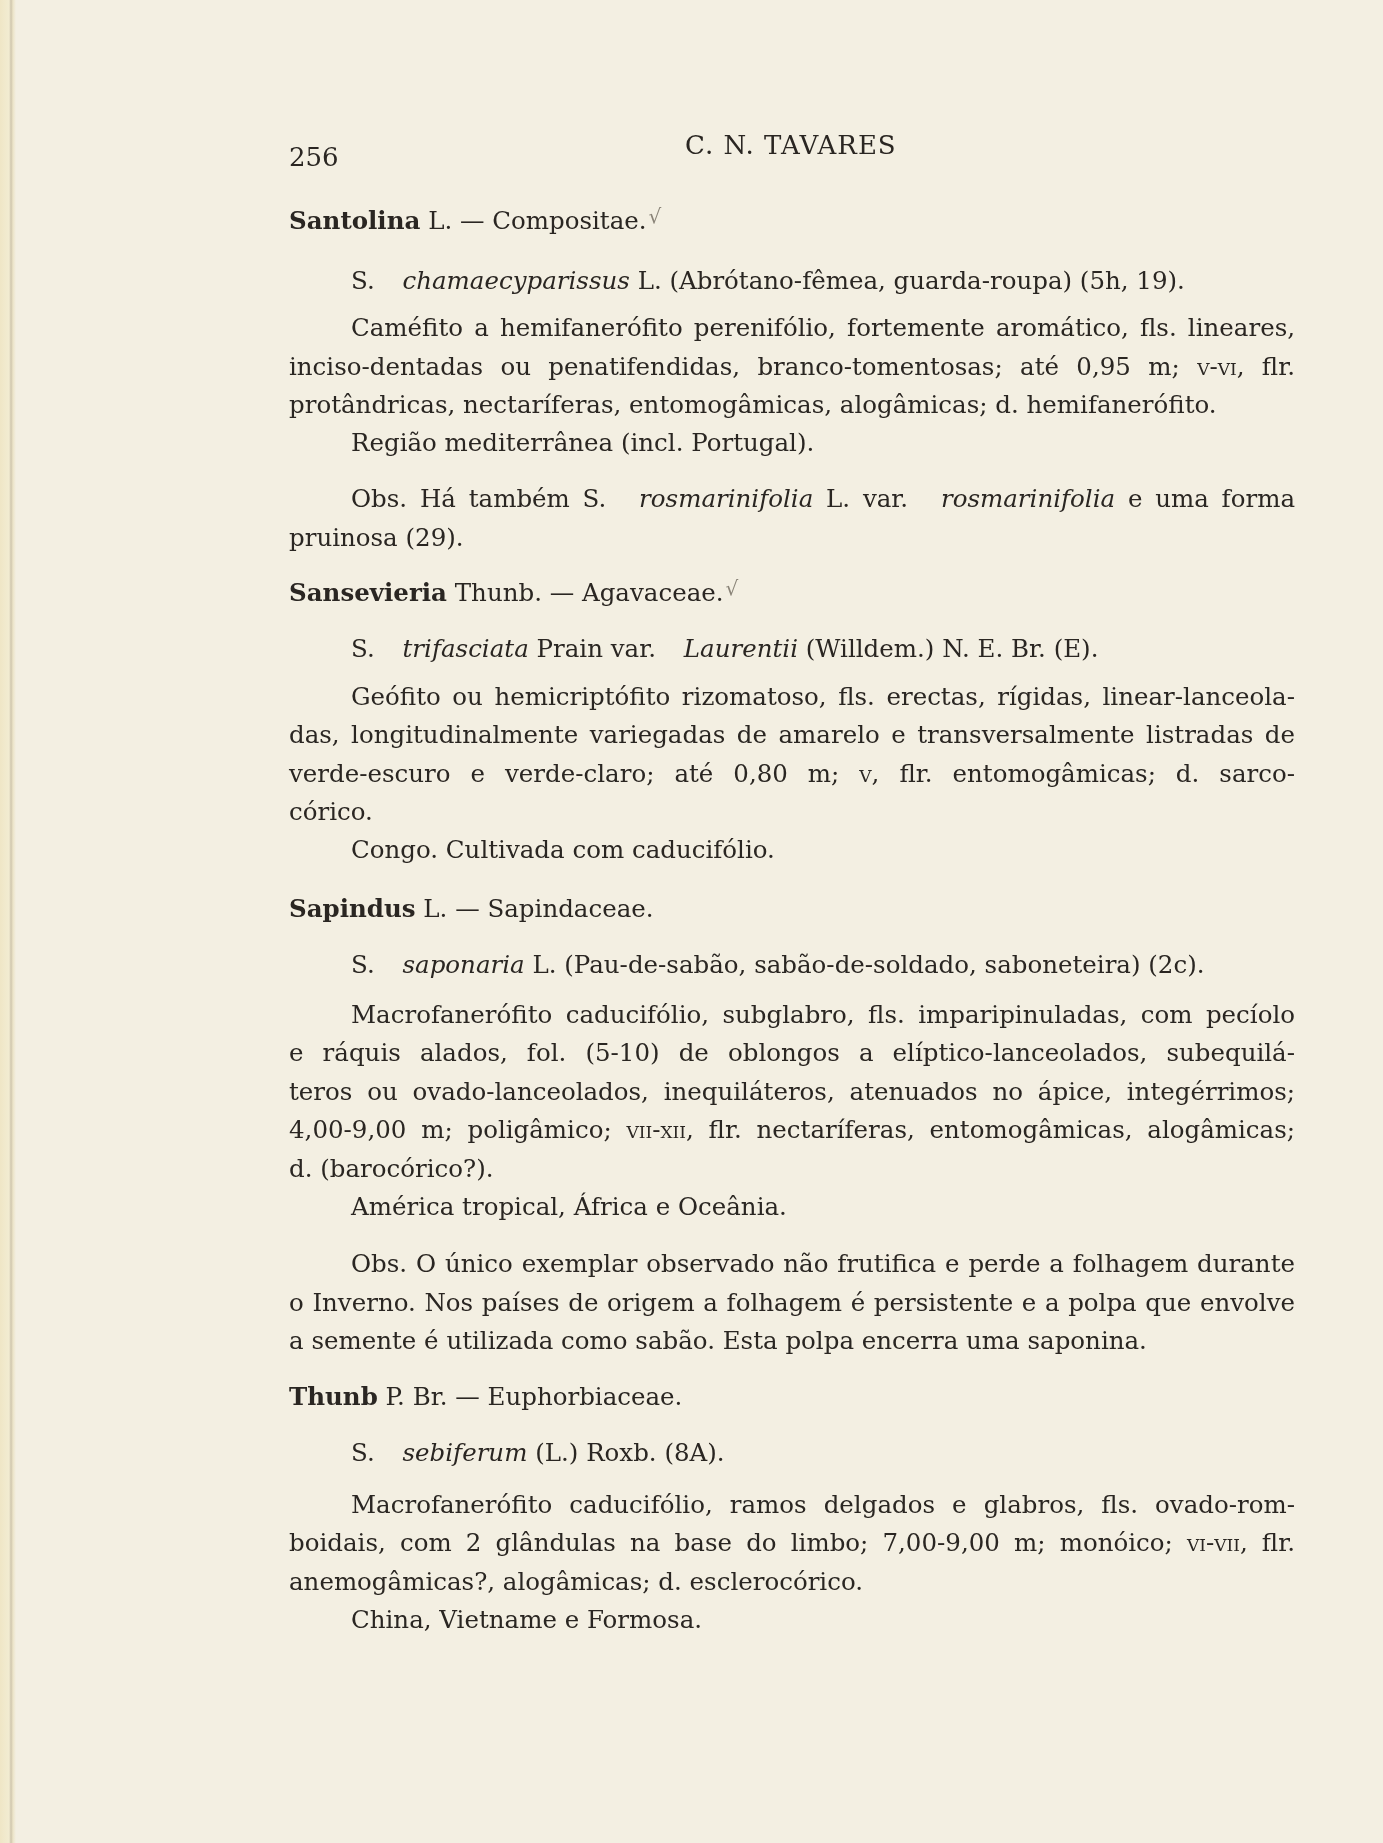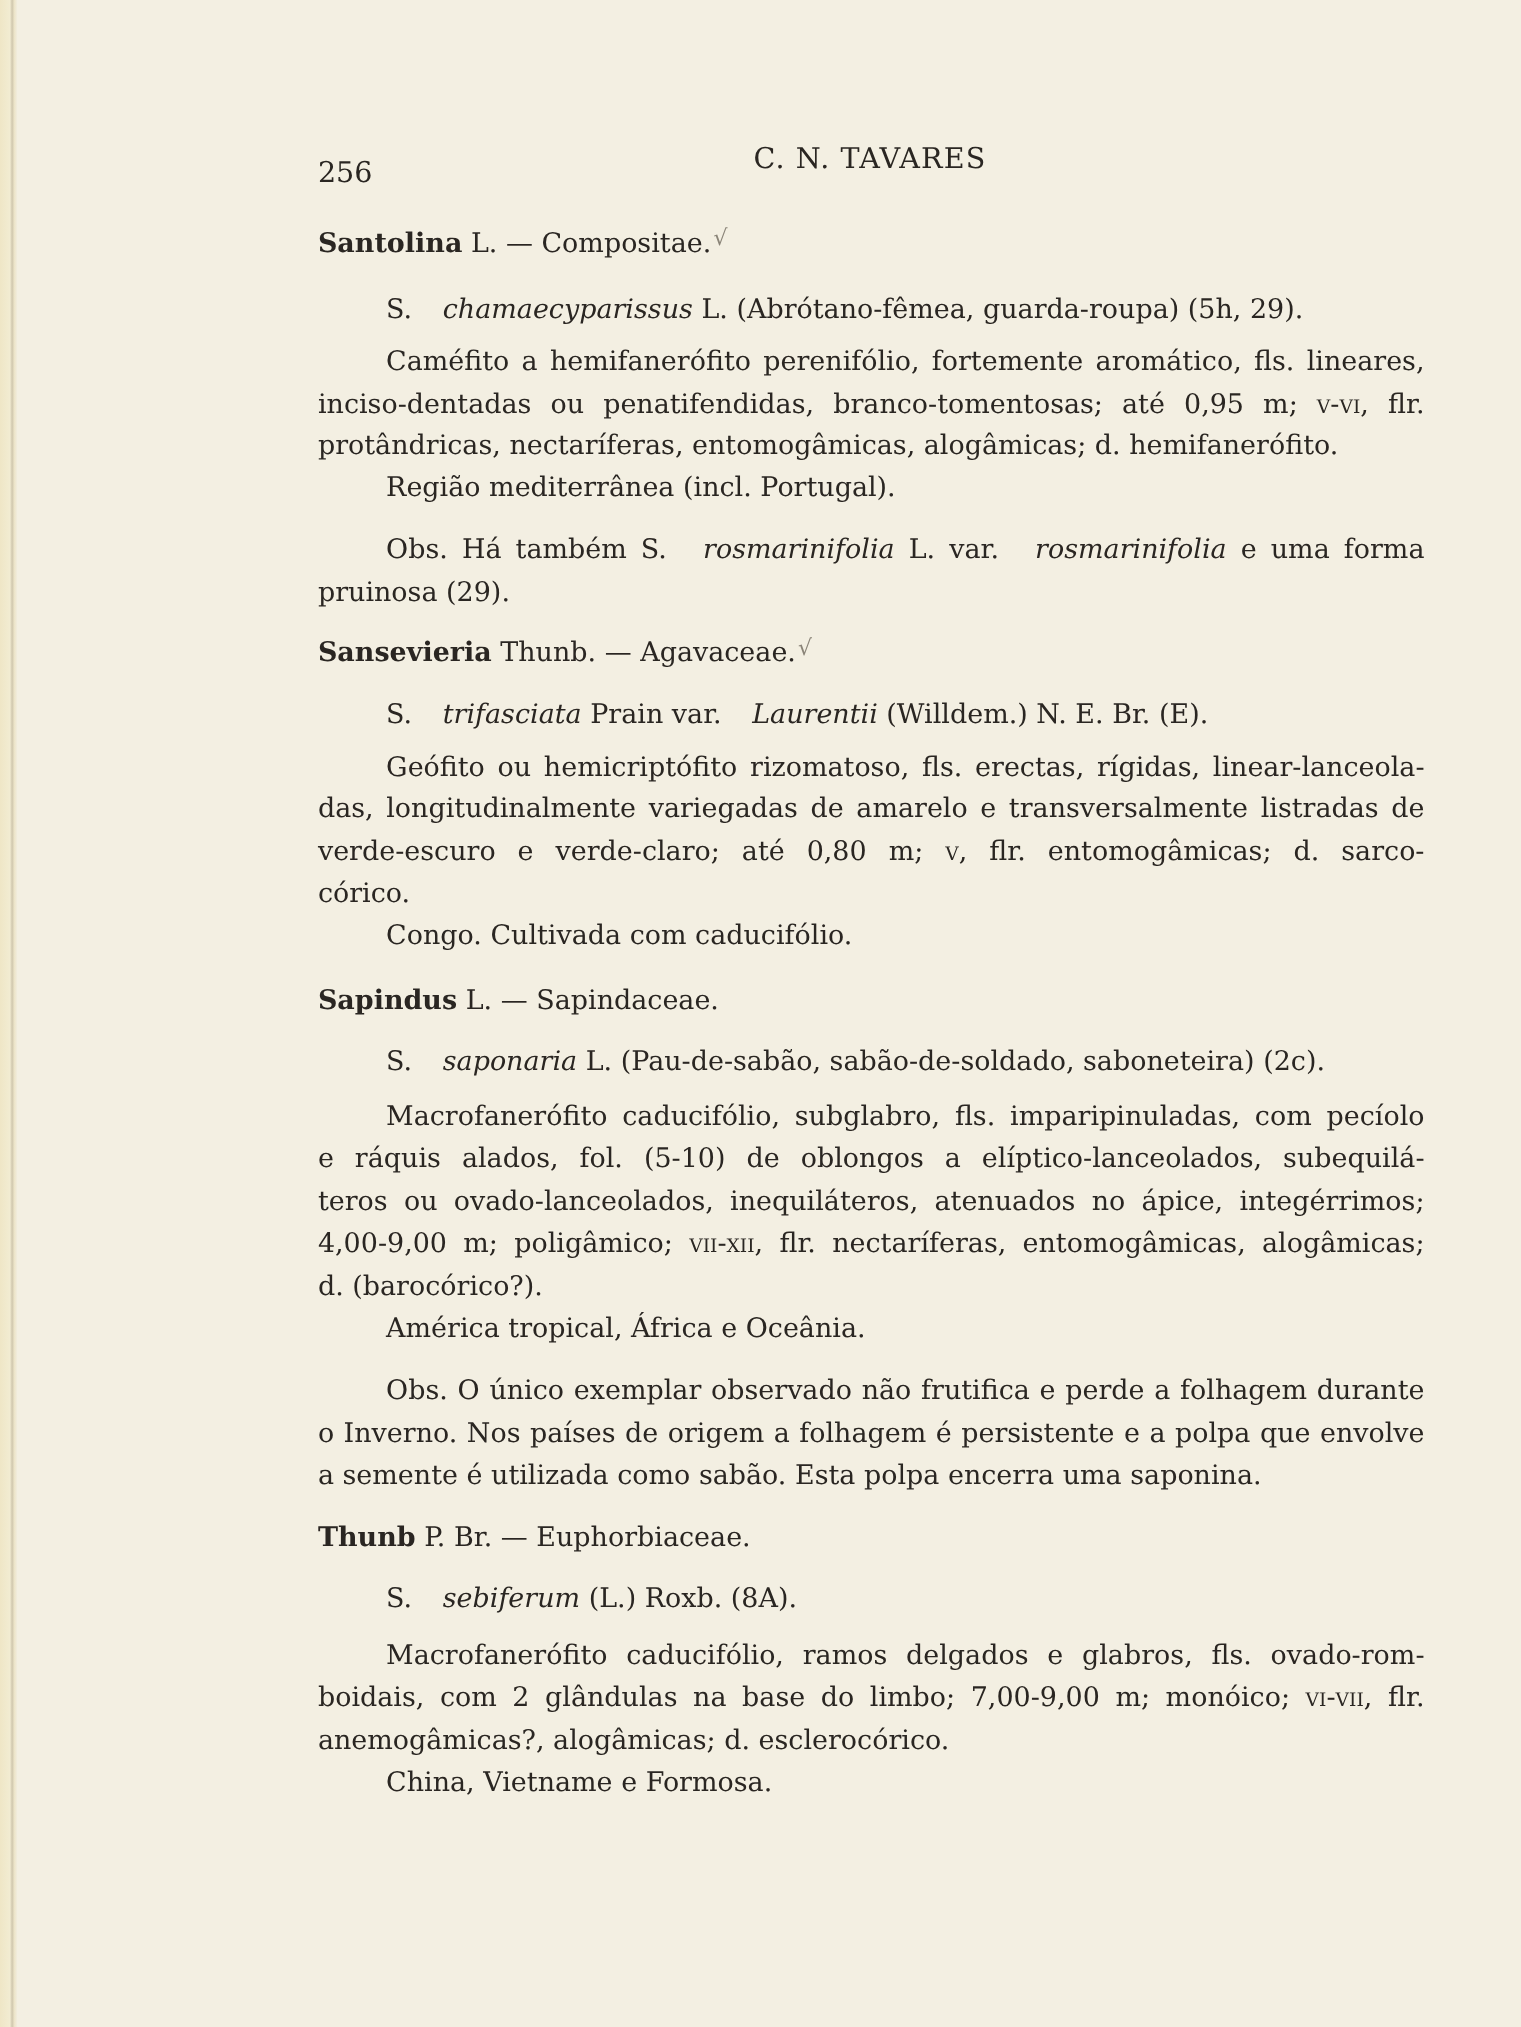--- a/index.html
+++ b/index.html
@@ -46,21 +46,21 @@
 
   <div class="running-head">
     <span class="page-num">256</span>
     <span class="author">C. N. TAVARES</span>
   </div>
 
   <div class="line" style="top:200px">
     <span class="genus">Santolina</span><span> L. — Compositae.</span><span class="tick">√</span>
   </div>
   <div class="line indent" style="top:260px">
-    <span>S. </span><span class="it">chamaecyparissus</span><span> L. (Abrótano-fêmea, guarda-roupa) (5h, 29).</span>
+    <span>S. </span><span class="it">chamaecyparissus</span><span> L. (Abrótano-fêmea, guarda-roupa) (5h, 19).</span>
   </div>
   <div class="line indent justify" style="top:307px">Caméfito a hemifanerófito perenifólio, fortemente aromático, fls. lineares,</div>
   <div class="line justify" style="top:346px">
     <span>inciso-dentadas ou penatifendidas, branco-tomentosas; até 0,95 m;</span> <span class="sc">v-vi,</span><span> flr.</span>
   </div>
   <div class="line" style="top:384px">protândricas, nectaríferas, entomogâmicas, alogâmicas; d. hemifanerófito.</div>
   <div class="line indent" style="top:422px">Região mediterrânea (incl. Portugal).</div>
   <div class="line indent justify" style="top:478px">
     <span>Obs. Há também S. </span><span class="it">rosmarinifolia</span><span> L. var. </span><span class="it">rosmarinifolia</span><span> e uma forma</span>
   </div>

